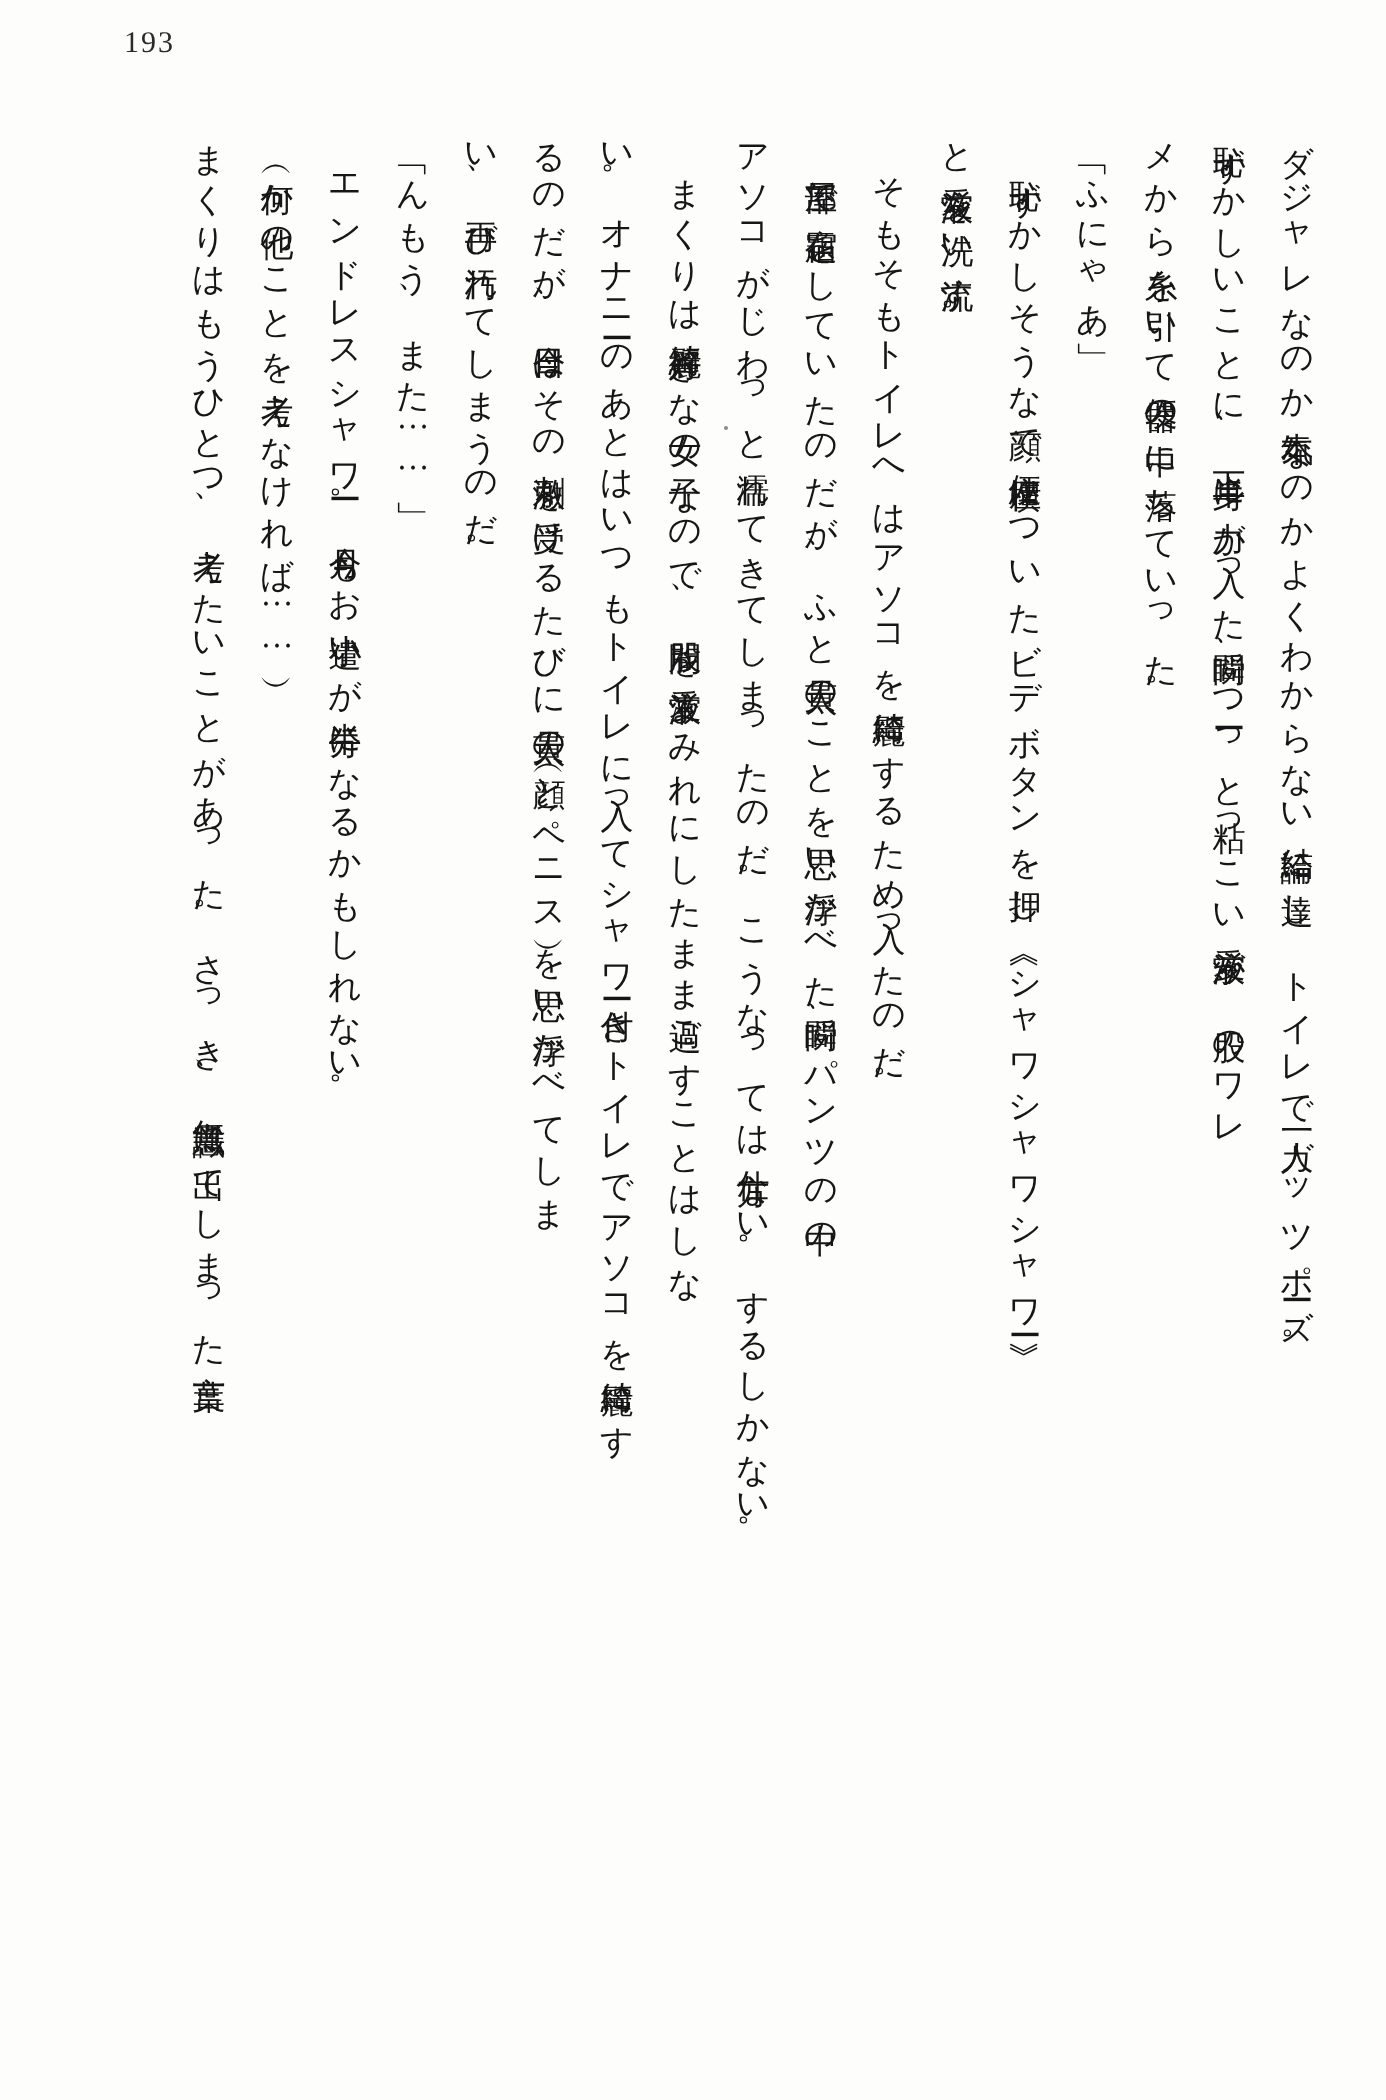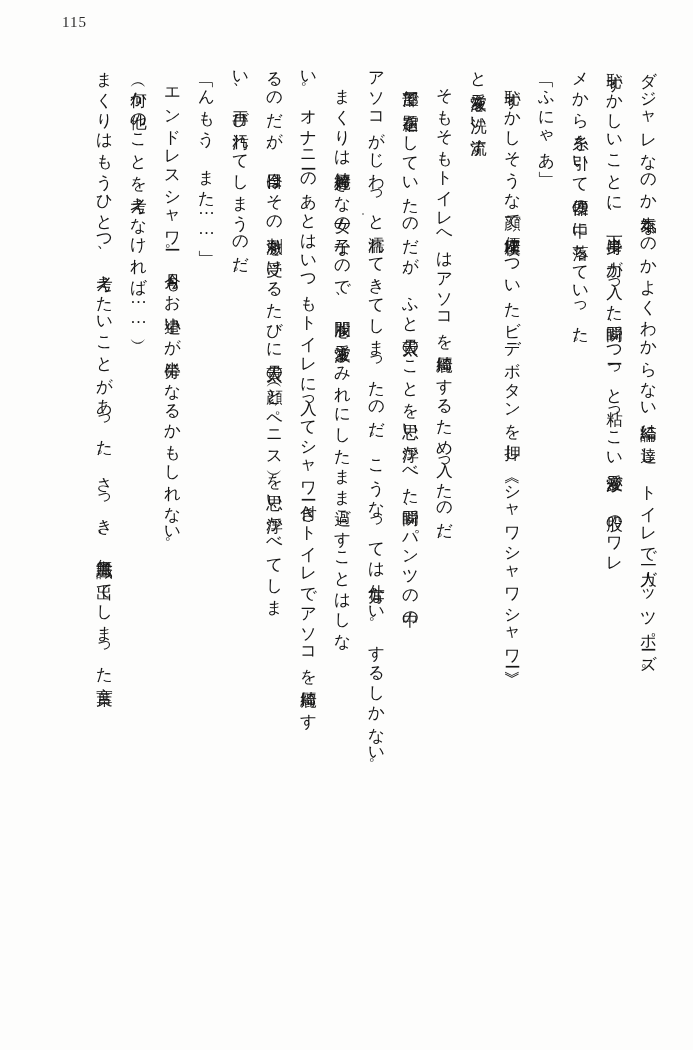--- a/index.html
+++ b/index.html
@@ -60,21 +60,21 @@
     height: 2px;
     background: #8a8a8a;
     border-radius: 50%;
   }
 </style>
 </head>
 <body>
 
 <div class="page">
 
-  <div class="page-number">115</div>
+  <div class="page-number">193</div>
 
   <div class="text-body">
     <div class="vline">ダジャレなのか本気なのかよくわからない結論に達し、トイレで一人ガッツポーズ。</div>
     <div class="vline">恥ずかしいことに、下半身に力が入った瞬間、つーっと粘っこい愛液が、股のワレ</div>
     <div class="vline">メから糸を引いて便器の中に落ちていった。</div>
     <div class="vline indent">「ふにゃあ」</div>
     <div class="vline indent">恥ずかしそうな顔で便座横についたビデボタンを押し、《シャワシャワシャワー》</div>
     <div class="vline">と愛液を洗い流す。</div>
     <div class="vline indent">そもそもトイレへはアソコを綺麗にするため入ったのだ。</div>
     <div class="vline indent">部屋で宿題をしていたのだが、ふと貫太のことを思い浮かべた瞬間、パンツの中の</div>

